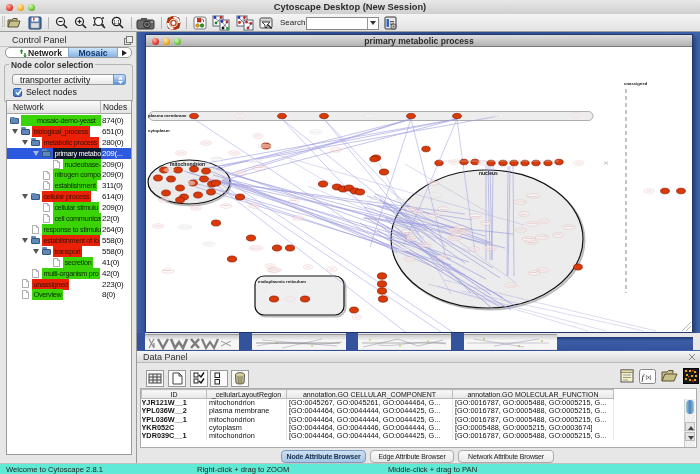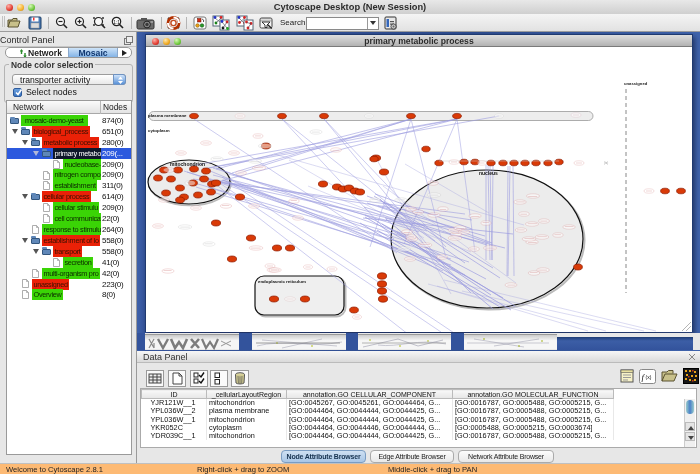--- a/index.html
+++ b/index.html
@@ -1,20 +1,20 @@
 <!DOCTYPE html>
 <html><head><meta charset="utf-8"><style>
 *{margin:0;padding:0;box-sizing:border-box}
 html,body{width:700px;height:474px;font-family:"Liberation Sans",sans-serif;overflow:hidden;background:#e7e7e7}
 .abs{position:absolute}
 .tlight{width:7px;height:7px;border-radius:50%;position:absolute;top:3.5px}
 .sep{position:absolute;top:3px;width:1px;height:12px;background:#b5b5b5}
 </style><style>
 td{border-right:1px solid #e8e8e8;height:8.3px;line-height:8.3px;font-size:7.3px;white-space:nowrap;overflow:hidden;padding:0 2px}
-td.c1{font-weight:normal;padding-left:9px}
+td.c1{font-weight:bold;padding-left:0}
 </style></head>
 <body>
 
 <div class="abs" style="left:0;top:0;width:700px;height:31px;background:linear-gradient(#e8e8e8,#bdbdbd 80%,#adadad);border-bottom:1px solid #6f6f6f">
   <div class="tlight" style="left:6px;background:radial-gradient(circle at 35% 30%,#ffb0a8,#e33e32 60%,#a01208)"></div>
   <div class="tlight" style="left:17px;background:radial-gradient(circle at 35% 30%,#ffe9b0,#f6b22e 60%,#b97a08)"></div>
   <div class="tlight" style="left:28px;background:radial-gradient(circle at 35% 30%,#d8f8b8,#6fc93e 60%,#3e8a14)"></div>
   <div class="abs" style="left:0;width:700px;text-align:center;font-size:9.3px;font-weight:bold;color:#2c2c2c;line-height:14px">Cytoscape Desktop (New Session)</div>
 </div>
 
@@ -123,21 +123,21 @@
       <rect x="2.5" y="3" width="2.5" height="8" fill="#36b"></rect>
       <rect x="6" y="5" width="4" height="1.2" fill="#555"></rect>
       <rect x="6" y="7.5" width="4" height="1.2" fill="#555"></rect>
       <circle cx="9.5" cy="10.5" r="2.6" fill="#ccc" stroke="#333" stroke-width="0.8"></circle>
       <circle cx="9.5" cy="10.5" r="1" fill="#666"></circle>
     </svg>
 </div>
 
 <div class="abs" style="left:0;top:32px;width:137px;height:431px;background:#e7e7e7;border-right:1px solid #9a9a9a">
   <div class="abs" style="left:0;top:1px;width:136px;height:14px;border-bottom:1px solid #c6c6c6">
-    <div style="font-size:9px;color:#2a2a2a;line-height:14px;padding-left:0">Control Panel</div>
+    <div style="font-size:9px;color:#2a2a2a;line-height:14px;padding-left:12px">Control Panel</div>
     <svg class="abs" style="right:3px;top:3px" width="9" height="9">
         <rect x="0.5" y="2.5" width="6" height="6" fill="none" stroke="#777"></rect>
         <rect x="2.5" y="0.5" width="6" height="6" fill="#eee" stroke="#777"></rect>
       </svg>
   </div>
 
   <div class="abs" style="left:5px;top:15px;width:127px;height:11px;background:#fff;border:1px solid #999;border-radius:5px;overflow:hidden">
     <svg class="abs" style="left:13px;top:1px" width="9" height="9">
         <path d="M2.5 1 L2.5 5" stroke="#2a8a2a" stroke-width="1.4"></path>
         <path d="M2.5 0 L0.8 2.5 L4.2 2.5 Z" fill="#2a8a2a"></path>
@@ -171,21 +171,21 @@
 
   <div class="abs" style="left:6px;top:68px;width:126px;height:355px;background:#fff;border:1px solid #9a9a9a;overflow:hidden">
     <div class="abs" style="left:0;top:0;width:125px;height:13px;background:linear-gradient(#fbfbfb,#e3e3e3);border-bottom:1px solid #a8a8a8;z-index:3">
       <div style="position:absolute;left:6px;font-size:8.4px;color:#222;line-height:12px">Network</div>
       <div style="position:absolute;left:96px;font-size:8.4px;color:#222;line-height:12px">Nodes</div>
       <div style="position:absolute;left:93px;top:0;width:1px;height:13px;background:#b8b8b8"></div>
     </div>
     <div class="abs" style="left:0;top:-100px;width:125px;height:400px">
         <div style="position:absolute;left:3px;top:117px;width:9px;height:6px;background:#5f87b8;border:0.5px solid #33567e;border-radius:1px"></div>
         <div style="position:absolute;left:3px;top:116px;width:5px;height:2px;background:#5f87b8;border-radius:1px 1px 0 0"></div>
-        <div style="position:absolute;left:14px;top:114px;height:11px;max-width:80px;overflow:hidden;background:#3ad406;color:#0c2a00;font-size:7.3px;letter-spacing:-0.3px;line-height:11.2px;white-space:nowrap;padding:0 4px">mosaic-demo-yeast</div>
+        <div style="position:absolute;left:14px;top:114px;height:11px;max-width:80px;overflow:hidden;background:#3ad406;color:#0c2a00;font-size:7.3px;letter-spacing:-0.3px;line-height:11.2px;white-space:nowrap;padding:0 16px">mosaic-demo-yeast</div>
         <div style="position:absolute;left:95px;top:114px;width:28px;font-size:8px;letter-spacing:-0.3px;line-height:11px;color:#111">874(0)</div>
         <div style="position:absolute;left:5px;top:128px;width:0;height:0;border-left:3.5px solid transparent;border-right:3.5px solid transparent;border-top:5px solid #555"></div>
         <div style="position:absolute;left:14px;top:128px;width:9px;height:6px;background:#5f87b8;border:0.5px solid #33567e;border-radius:1px"></div>
         <div style="position:absolute;left:14px;top:126px;width:5px;height:2px;background:#5f87b8;border-radius:1px 1px 0 0"></div>
         <div style="position:absolute;left:25px;top:125px;height:11px;max-width:69px;overflow:hidden;background:#ea2107;color:#3c1000;font-size:7.3px;letter-spacing:-0.3px;line-height:11.2px;white-space:nowrap;padding:0 1.5px">biological_process</div>
         <div style="position:absolute;left:95px;top:125px;width:28px;font-size:8px;letter-spacing:-0.3px;line-height:11px;color:#111">651(0)</div>
         <div style="position:absolute;left:15px;top:139px;width:0;height:0;border-left:3.5px solid transparent;border-right:3.5px solid transparent;border-top:5px solid #555"></div>
         <div style="position:absolute;left:24px;top:139px;width:9px;height:6px;background:#5f87b8;border:0.5px solid #33567e;border-radius:1px"></div>
         <div style="position:absolute;left:24px;top:137px;width:5px;height:2px;background:#5f87b8;border-radius:1px 1px 0 0"></div>
         <div style="position:absolute;left:35px;top:136px;height:11px;max-width:59px;overflow:hidden;background:#ea2107;color:#3c1000;font-size:7.3px;letter-spacing:-0.3px;line-height:11.2px;white-space:nowrap;padding:0 1.5px">metabolic process</div>
@@ -772,16 +772,16 @@
           <div style="position:absolute;left:2px;top:2.5px;border-left:3px solid transparent;border-right:3px solid transparent;border-top:4px solid #444"></div>
         </div>
     </div>
   </div>
 
   <div class="abs" style="left:144px;top:99px;width:85px;height:13px;background:linear-gradient(#cfe0f2,#a8c6e6);border:1px solid #7a9cc2;border-radius:4px;text-align:center;font-size:7px;font-weight:bold;letter-spacing:-0.2px;color:#16324f;line-height:12px">Node Attribute Browser</div>
   <div class="abs" style="left:233px;top:99px;width:84px;height:13px;background:linear-gradient(#fcfcfc,#e8e8e8);border:1px solid #aaa;border-radius:4px;text-align:center;font-size:7px;letter-spacing:-0.2px;color:#222;line-height:12px">Edge Attribute Browser</div>
   <div class="abs" style="left:321px;top:99px;width:96px;height:13px;background:linear-gradient(#fcfcfc,#e8e8e8);border:1px solid #aaa;border-radius:4px;text-align:center;font-size:7px;letter-spacing:-0.2px;color:#222;line-height:12px">Network Attribute Browser</div>
 </div>
 
-<div class="abs" style="left:0;top:463px;width:700px;height:11px;background:#fdba74;border-top:1px solid #c0c0c0">
+<div class="abs" style="left:0;top:463px;width:700px;height:11px;background:#5eead4;border-top:1px solid #c0c0c0">
   <div class="abs" style="left:6px;font-size:7.6px;color:#222;line-height:11px">Welcome to Cytoscape 2.8.1</div>
   <div class="abs" style="left:197px;font-size:7.6px;color:#222;line-height:11px">Right-click + drag to ZOOM</div>
   <div class="abs" style="left:388px;font-size:7.6px;color:#222;line-height:11px">Middle-click + drag to PAN</div>
 </div>
 </body></html>

